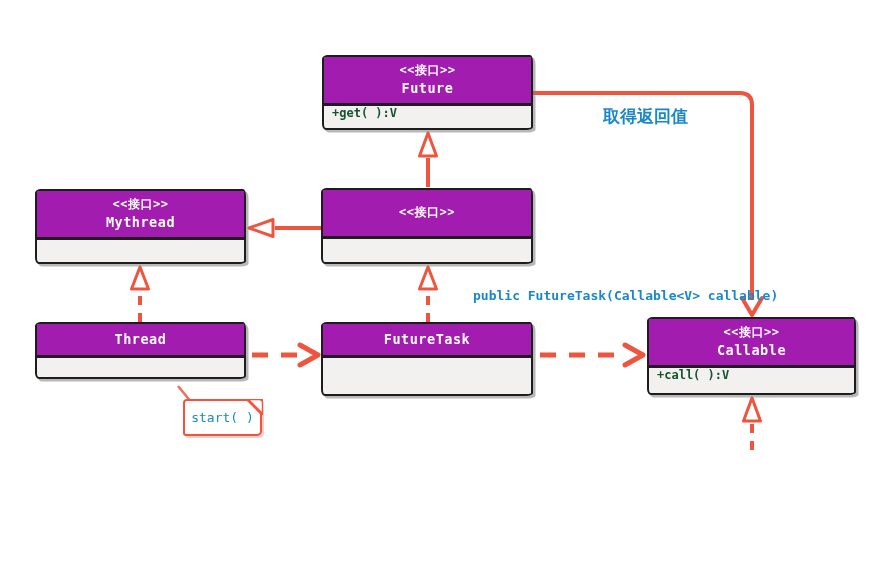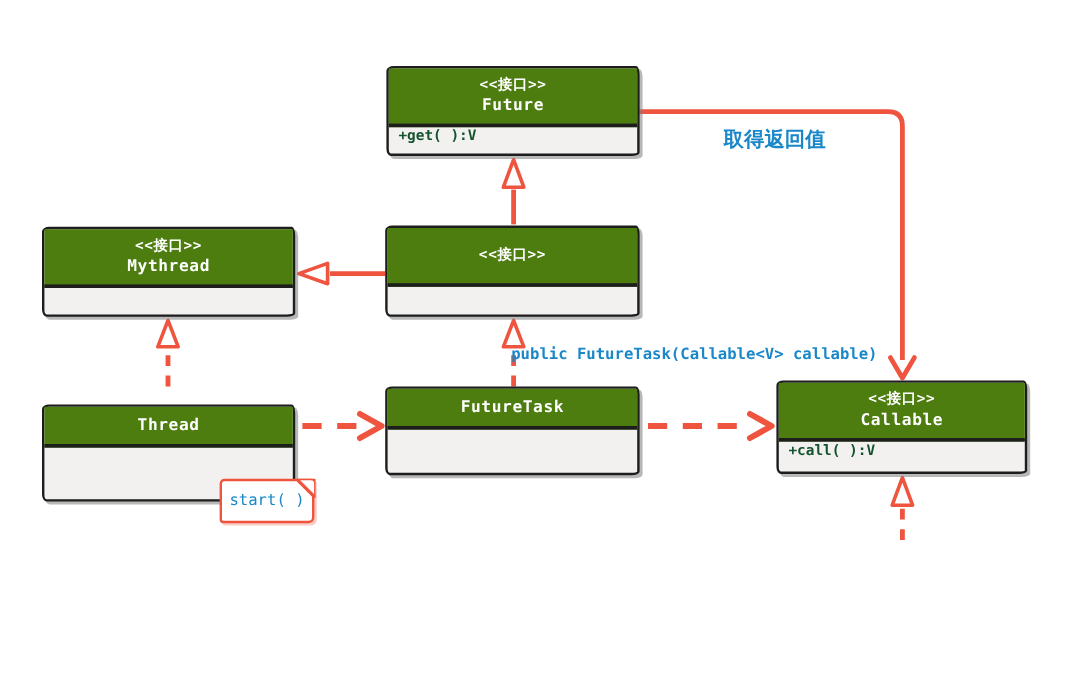--- a/index.html
+++ b/index.html
@@ -11,21 +11,21 @@
 
   
   .uml-box{
     position:absolute;box-sizing:border-box;background:#f2f1ef;
     border:2.5px solid #1d1d1d;
     border-radius:6px 3px 7px 4px / 4px 7px 3px 6px;
     box-shadow:2.5px 2.5px 0 0 rgba(125,125,125,0.55);
     display:flex;flex-direction:column;
   }
   .uml-header{
-    background:#4d7c0f;color:#ffffff;border-bottom:3px solid #1d1d1d;
+    background:#a21caf;color:#ffffff;border-bottom:3px solid #1d1d1d;
     display:flex;flex-direction:column;justify-content:center;align-items:center;
     flex:0 0 auto;line-height:1.45;
   }
   .hdr-2 .uml-header{height:46px;}
   .hdr-1 .uml-header{height:31px;}
   .stereotype{font-size:12px;font-weight:bold;letter-spacing:.5px;}
   .stereotype:empty{display:none;}
   .class-name{font-size:13.5px;font-weight:bold;letter-spacing:.5px;}
   .uml-body{flex:1 1 auto;display:flex;flex-direction:row;color:#14532d;}
   .member{font-size:12px;font-weight:bold;padding:0 0 0 8px;white-space:pre;}
@@ -45,21 +45,21 @@
     border-radius:4px 2px 5px 3px;
     box-shadow:2px 2px 0 0 rgba(239,110,92,0.35);
     display:flex;align-items:center;justify-content:center;
   }
   #note-start .note-text{color:#1a87c8;font-size:13px;font-weight:normal;}
   #note-fold{position:absolute;top:-2.5px;right:-2.5px;}
 
   
   .blue-label{position:absolute;color:#1a87c8;font-weight:bold;white-space:pre;}
   #label-return{left:603px;top:105px;font-size:17px;font-family:"DejaVu Sans","Liberation Sans",sans-serif;}
-  #label-ctor{left:426px;top:288px;font-size:13px;}
+  #label-ctor{left:473px;top:288px;font-size:13px;}
 </style>
 </head>
 <body>
 
 <div id="canvas">
 
   <svg id="wires" viewBox="0 0 892 579">
 
     <g>
       <line x1="140" y1="322" x2="140" y2="292" stroke="#ef543f" stroke-width="4" stroke-dasharray="9 8"></line>
@@ -134,21 +134,21 @@
     <div class="uml-header">
       <div class="stereotype">&lt;&lt;接口&gt;&gt;</div>
     </div>
     <div class="uml-body">
       <div class="member top"></div>
       <div class="dashed-sep"></div>
       <div class="member bottom"></div>
     </div>
   </div>
 
-  <div class="uml-box hdr-1 body-empty" id="box-thread" style="left:35px;top:337px;width:211px;height:81px;gap:15px;">
+  <div class="uml-box hdr-1 body-empty" id="box-thread" style="left:35px;top:322px;width:211px;height:57px;gap:15px;">
     <div class="uml-header">
 
       <div class="class-name">Thread</div>
     </div>
     <div class="uml-body">
       <div class="member top"></div>
       <div class="dashed-sep"></div>
       <div class="member bottom"></div>
     </div>
   </div>

